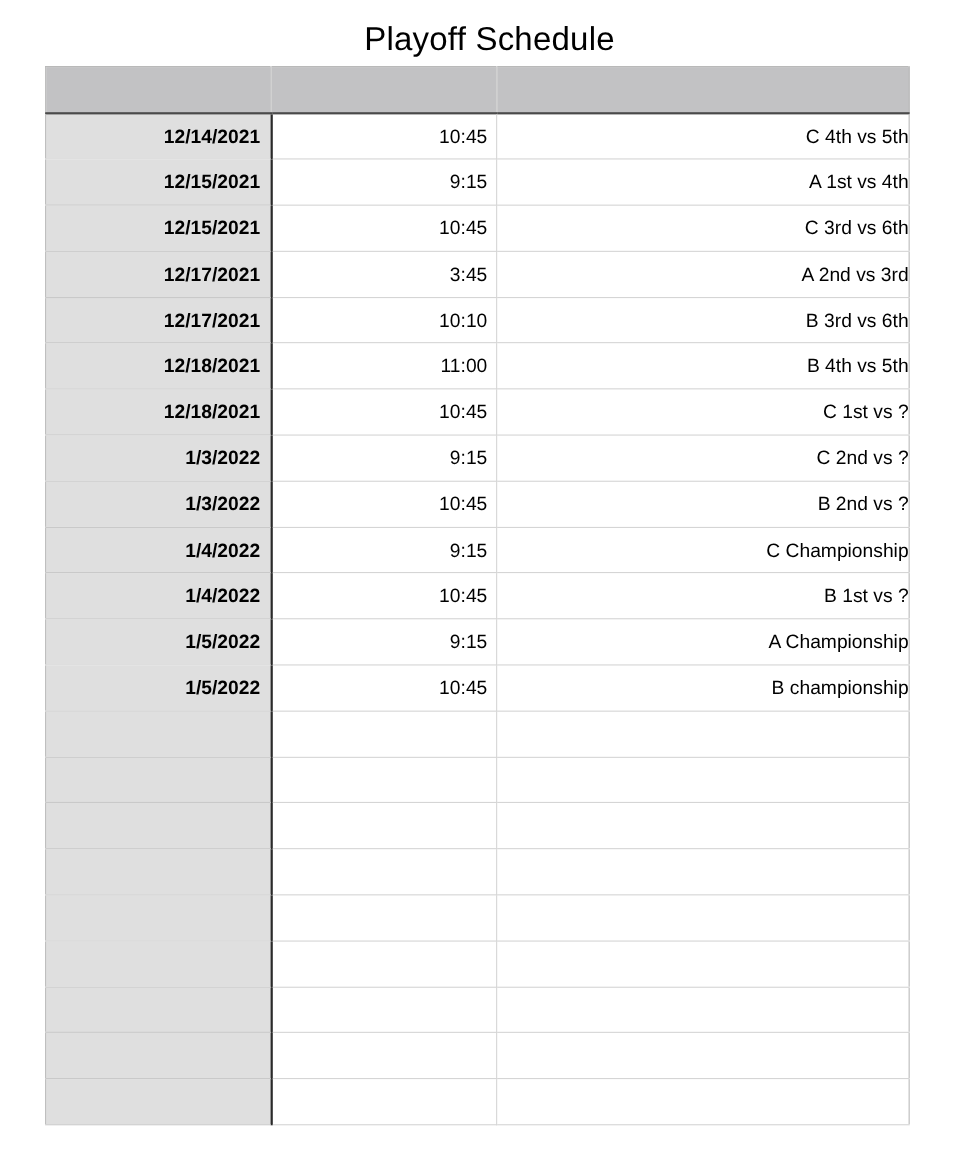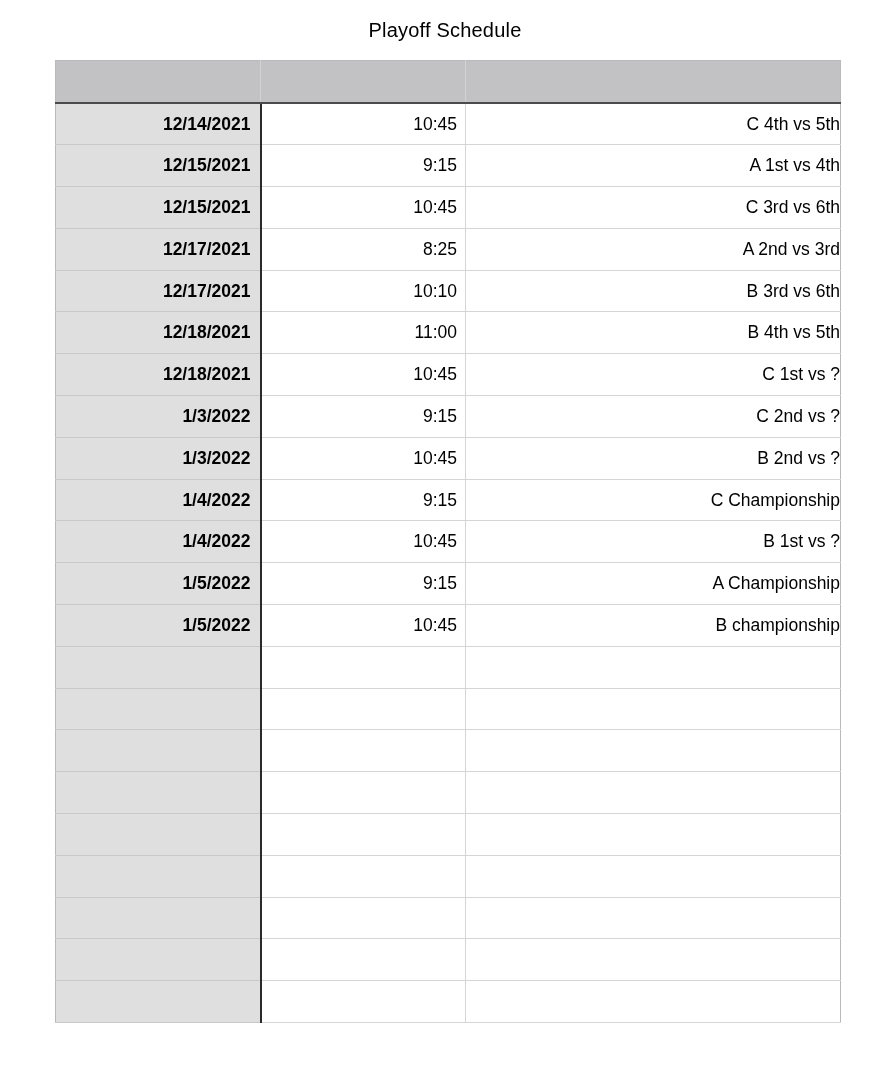--- a/index.html
+++ b/index.html
@@ -14,27 +14,27 @@
     color: var(--text, #000000);
     position: relative;
     overflow: hidden;
   }
   .page-title {
     position: absolute;
     top: 19px;
     left: 0;
     width: 890px;
     text-align: center;
-    font-size: 20px;
+    font-size: 30px;
     font-weight: 400;
     letter-spacing: 0.2px;
   }
   .sheet {
     position: absolute;
-    left: 55px;
+    left: 41px;
     top: 60px;
   }
   table {
     border-collapse: collapse;
     table-layout: fixed;
     width: 785px;
     border: 1px solid var(--outer-border, #b9b9b9);
   }
   col.c-date { width: 205px; }
   col.c-time { width: 205px; }
@@ -111,21 +111,21 @@
   </tr>
 
   <tr>
     <td class="cell-date">12/15/2021</td>
     <td class="cell-time">10:45</td>
     <td class="cell-game">C 3rd vs 6th</td>
   </tr>
 
   <tr>
     <td class="cell-date">12/17/2021</td>
-    <td class="cell-time">8:25</td>
+    <td class="cell-time">3:45</td>
     <td class="cell-game">A 2nd vs 3rd</td>
   </tr>
 
   <tr>
     <td class="cell-date">12/17/2021</td>
     <td class="cell-time">10:10</td>
     <td class="cell-game">B 3rd vs 6th</td>
   </tr>
 
   <tr>

